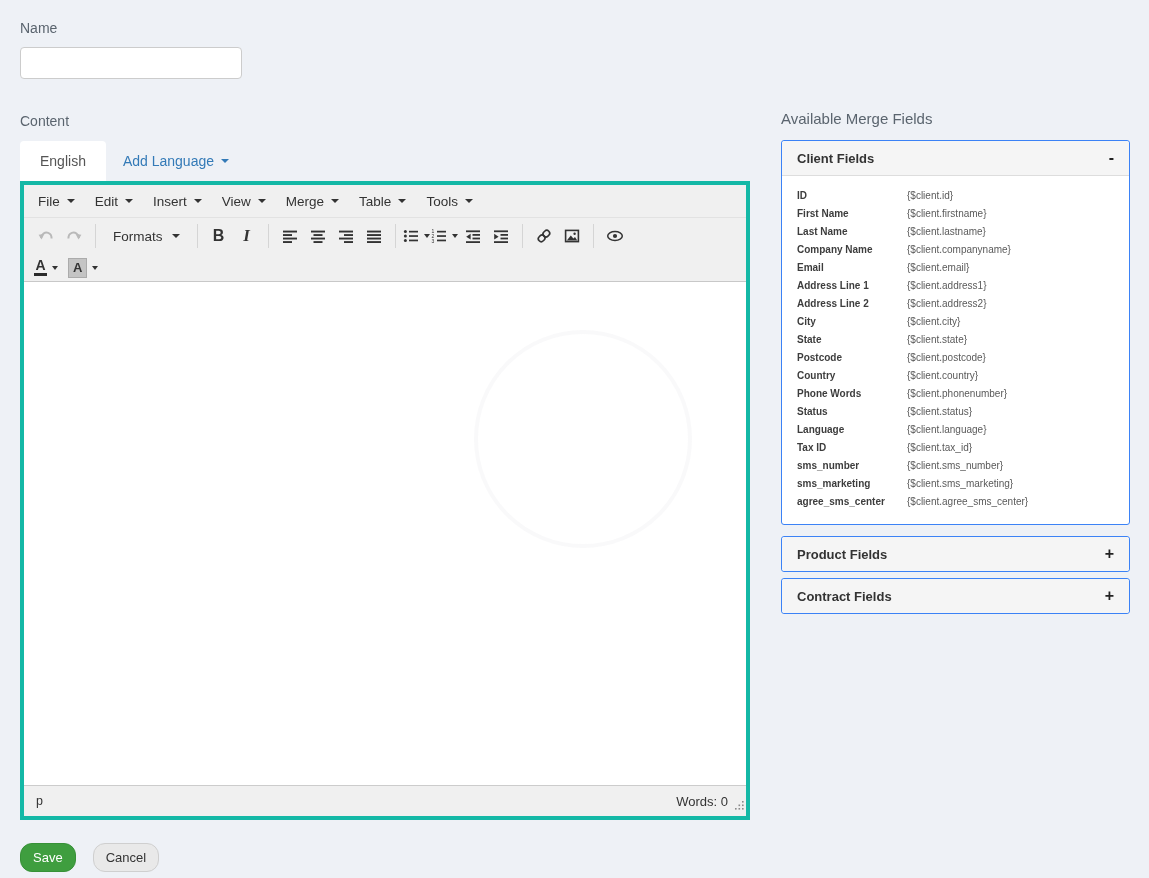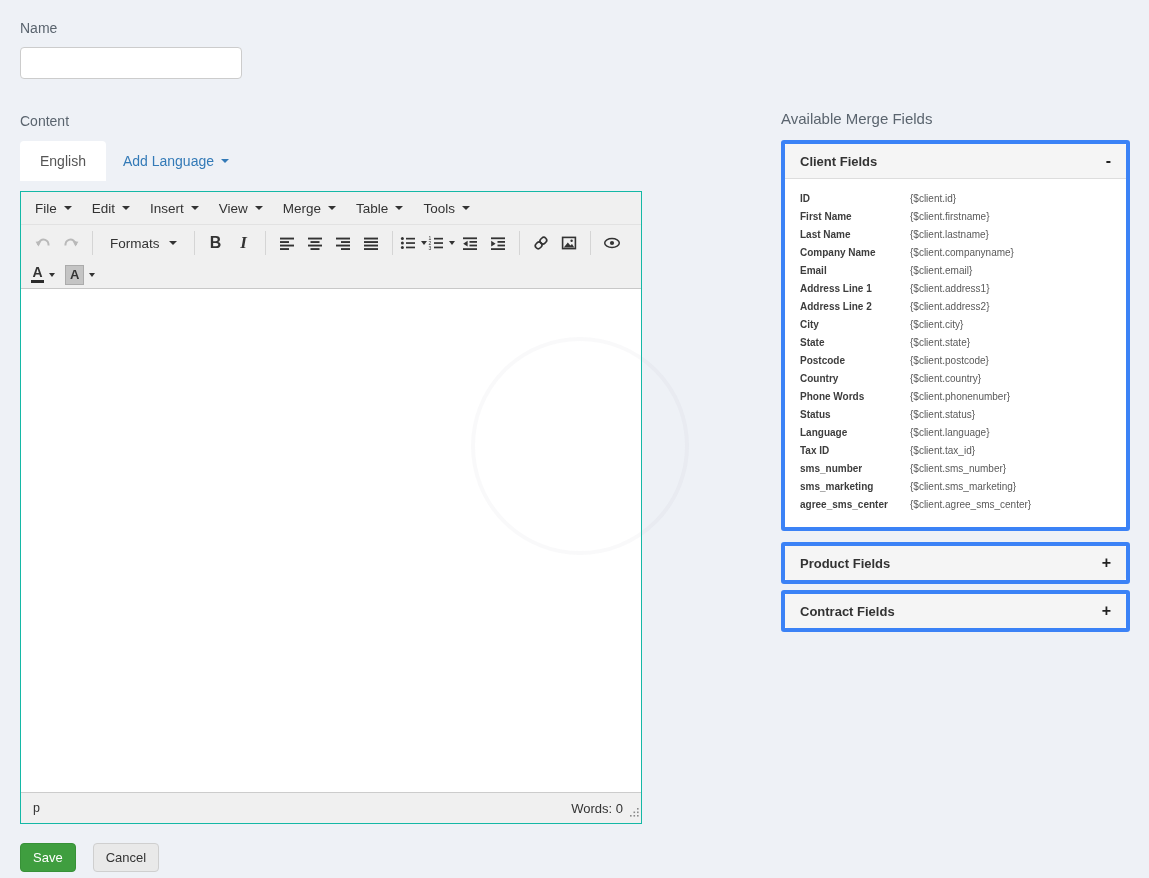--- a/index.html
+++ b/index.html
@@ -15,21 +15,21 @@
   .content-label{margin-top:34px;}
   .tabs{margin-top:12px;display:flex;align-items:stretch;height:40px;}
   .tab-active{background:#fff;border-radius:4px 4px 0 0;padding:0 20px;display:flex;
               align-items:center;font-size:14px;color:#555;cursor:pointer;}
   .add-language{display:flex;align-items:center;gap:7px;margin-left:17px;color:#337ab7;
                 font-size:14px;cursor:pointer;}
   .caret{width:0;height:0;border-left:4px solid transparent;border-right:4px solid transparent;
          border-top:4px solid currentColor;display:inline-block;}
 
   
-  .editor{margin-top:10px;width:622px;box-sizing:border-box;border:1px solid #14b8a6;background:#fff;}
+  .editor{width:730px;box-sizing:border-box;border:4px solid #14b8a6;background:#fff;}
   .menubar{display:flex;align-items:center;height:32px;background:#f0f0f0;
            border-bottom:1px solid #e2e2e2;padding:0 4px;}
   .menu-item{display:flex;align-items:center;gap:7px;padding:0 10px;height:100%;
              font-size:13.5px;color:#333;cursor:pointer;}
   .menu-item .caret{border-top-width:4px;}
   .toolbar{display:flex;align-items:center;height:36px;background:#f0f0f0;padding:0 8px;}
   .toolbar.row2{height:27px;border-bottom:1px solid #c8c8c8;padding-top:0;}
   .tb-btn{display:flex;align-items:center;justify-content:center;min-width:28px;height:26px;
           color:#333;cursor:pointer;border-radius:2px;}
   .tb-sep{width:1px;height:24px;background:#d5d5d5;margin:0 7px;}
@@ -50,28 +50,28 @@
 
   .statusbar{position:relative;display:flex;align-items:center;height:30px;background:#f0f0f0;
              border-top:1px solid #ccc;padding:0 12px;}
   .element-path{font-size:12.5px;color:#333;cursor:pointer;}
   .wordcount{margin-left:auto;font-size:13px;font-weight:400;color:#333;padding-right:6px;}
   .resize-grip{position:absolute;right:2px;bottom:2px;cursor:nwse-resize;}
 
   
   .actions{position:absolute;left:20px;top:843px;display:flex;gap:17px;}
   .btn{height:29px;box-sizing:border-box;display:flex;align-items:center;padding:0 12px;
-       border-radius:4px;font-size:13px;font-family:inherit;cursor:pointer;}
+       border-radius:12px;font-size:13px;font-family:inherit;cursor:pointer;}
   .btn-save{background:#3f9e3f;border:1px solid #379137;color:#fff;}
   .btn-cancel{background:#e9e9e9;border:1px solid #cfcfcf;color:#333;}
 
   
   .right-col{position:absolute;left:781px;top:110px;width:349px;}
   .merge-title{font-size:15px;color:#5a646e;margin:0 0 13px 0;font-weight:400;}
-  .panel{background:#fff;border:4px solid #3b82f6;border-radius:3px;}
+  .panel{background:#fff;border:1px solid #3b82f6;border-radius:3px;}
   .panel.expanded{margin-bottom:11px;}
   .panel.collapsed{margin-bottom:6px;}
   .panel-header{display:flex;align-items:center;background:#f5f5f5;padding:0 15px;height:34px;
                 border-radius:3px 3px 0 0;cursor:pointer;}
   .panel.collapsed .panel-header{border-radius:3px;}
   .panel-title{font-size:13px;font-weight:700;color:#333;}
   .panel-toggle{margin-left:auto;font-size:16px;font-weight:700;color:#222;line-height:14px;}
   .panel-body{border-top:1px solid #ddd;padding:11px 15px 13px;}
   .field-row{display:flex;font-size:10px;line-height:18px;}
   .field-label{min-width:110px;font-weight:700;color:#3d3d3d;}

